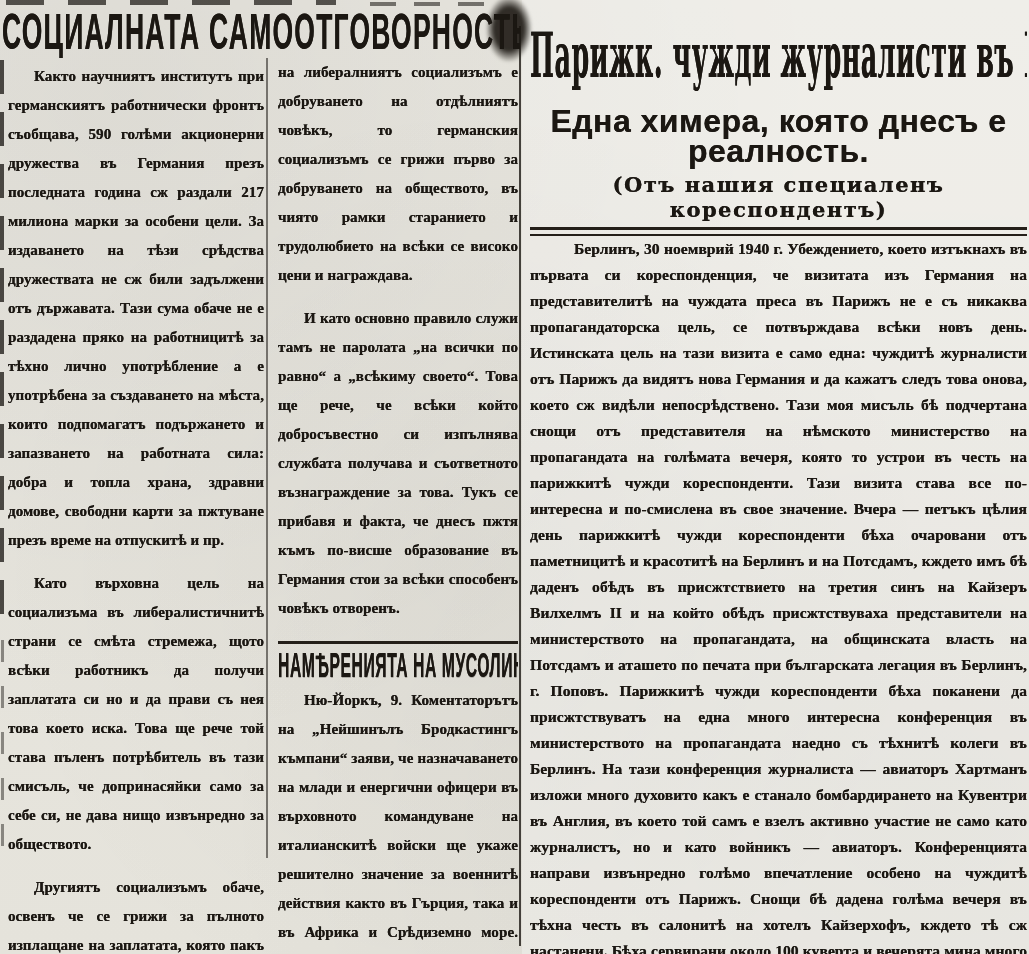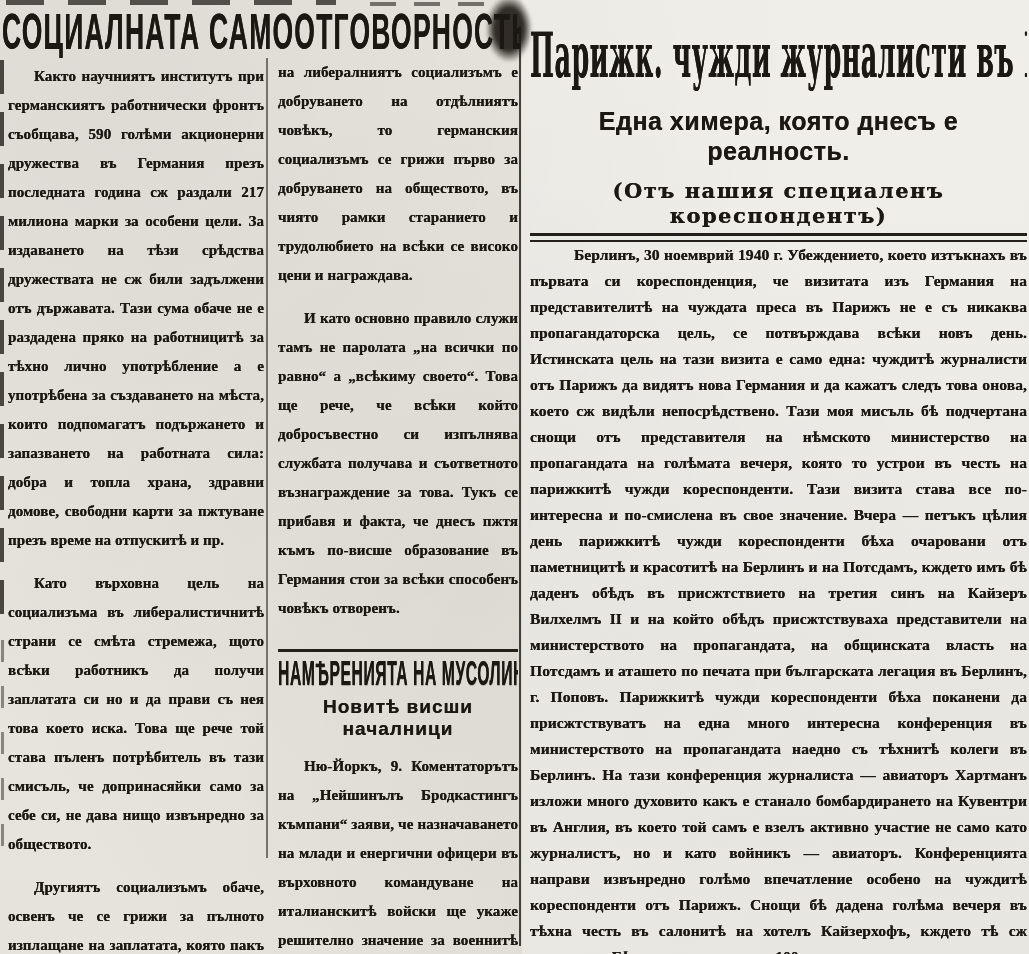--- a/index.html
+++ b/index.html
@@ -28,37 +28,37 @@
   
   .left-headline{position:absolute;left:2px;top:4px;width:518px;height:54px;overflow:hidden;}
   .left-headline span{display:inline-block;white-space:nowrap;font-family:"Liberation Sans",sans-serif;
     font-weight:900;font-size:42px;letter-spacing:2px;transform:scale(.63,1.18);transform-origin:0 0;}
   .col1{position:absolute;left:8px;top:62px;width:256px;}
   .colsep{position:absolute;left:266px;top:58px;width:2px;height:800px;background:rgba(30,26,21,.55);}
   .midcol{position:absolute;left:278px;top:58px;width:240px;}
   .bodytext p{margin:0 0 14px 0;font-size:15px;line-height:29px;font-weight:700;
     text-align:justify;text-indent:26px;letter-spacing:.1px;}
   .bodytext p.cont{text-indent:0;}
-  .frame-bottom{border-bottom:3px solid #241f19;padding-bottom:12px;margin-bottom:0;}
+  .frame-bottom{border-bottom:3px solid #241f19;padding-bottom:4px;margin-bottom:0;}
   .mus-headline{height:40px;overflow:hidden;margin-top:2px;}
   .mus-headline span{display:inline-block;white-space:nowrap;font-family:"Liberation Sans",sans-serif;
     font-weight:900;font-size:28px;letter-spacing:1px;transform:scale(.56,1.25);transform-origin:0 0;}
   .mus-subhead{text-align:center;font-family:"Liberation Sans",sans-serif;font-weight:900;
     font-size:19px;letter-spacing:1px;margin:2px 0 12px 0;}
   
   .vsep{position:absolute;left:519px;top:26px;width:2px;height:920px;background:rgba(28,24,19,.8);}
   
   .right{position:absolute;left:530px;top:22px;width:497px;}
   .r-headline{height:84px;overflow:hidden;}
   .r-headline span{display:inline-block;white-space:nowrap;font-family:"DejaVu Serif",serif;
     font-weight:700;font-size:46px;letter-spacing:1px;transform:scale(.55,1.32);transform-origin:0 6px;}
   .r-sub{text-align:center;font-family:"Liberation Sans",sans-serif;font-weight:900;
-    font-size:25px;line-height:30px;letter-spacing:.5px;}
+    font-size:32px;line-height:30px;letter-spacing:.5px;}
   .r-byline{text-align:center;font-family:"DejaVu Serif",serif;font-weight:700;
-    font-size:21px;letter-spacing:1.5px;margin-top:12px;}
+    font-size:21px;letter-spacing:1.5px;margin-top:6px;}
   .r-rule{height:4px;border-top:3px solid #241f19;border-bottom:2px solid #241f19;margin-top:5px;}
   .r-section{text-align:center;font-weight:700;font-size:19px;margin:6px 0 2px 0;}
   .r-body{margin:0;font-size:15.5px;line-height:26px;font-weight:700;text-align:justify;
     text-indent:44px;letter-spacing:.1px;}
 </style>
 </head>
 <body>
 
 <div class="page">
 
@@ -85,21 +85,20 @@
 
   <div class="midcol">
     <div class="bodytext frame-bottom ink">
       <p class="cont">на либералниятъ социализъмъ е добруването на отдѣлниятъ човѣкъ, то германския социализъмъ се грижи първо за добруването на обществото, въ чиято рамки старанието и трудолюбието на всѣки се високо цени и награждава.</p>
       <p>И като основно правило служи тамъ не паролата „на всички по равно“ а „всѣкиму своето“. Това ще рече, че всѣки който добросъвестно си изпълнява службата получава и съответното възнаграждение за това. Тукъ се прибавя и факта, че днесъ пжтя къмъ по-висше образование въ Германия стои за всѣки способенъ човѣкъ отворенъ.</p>
     </div>
 
     <div class="mus-headline ink">
       <span>НАМѢРЕНИЯТА НА МУСОЛИНИ</span>
     </div>
-    <div class="mus-subhead ink">Новитѣ висши началници</div>
     <div class="bodytext ink">
       <p>Ню-Йоркъ, 9. Коментаторътъ на „Нейшинълъ Бродкастингъ къмпани“ заяви, че назначаването на млади и енергични офицери въ върховното командуване на италианскитѣ войски ще укаже решително значение за военнитѣ действия както въ Гърция, така и въ Африка и Срѣдиземно море. Новиятъ командващъ италианската флота Рикарди, като бившъ морски аташе въ Лондонъ, билъ познатъ като известенъ енергиченъ и добре подготвенъ офицеръ. Смѣта се, че сега италианската флота ще мине въ голѣма дейность.</p>
     </div>
 
   </div>
 
   <div class="vsep"></div>
 
   <div class="right">
     <div class="r-headline ink">

